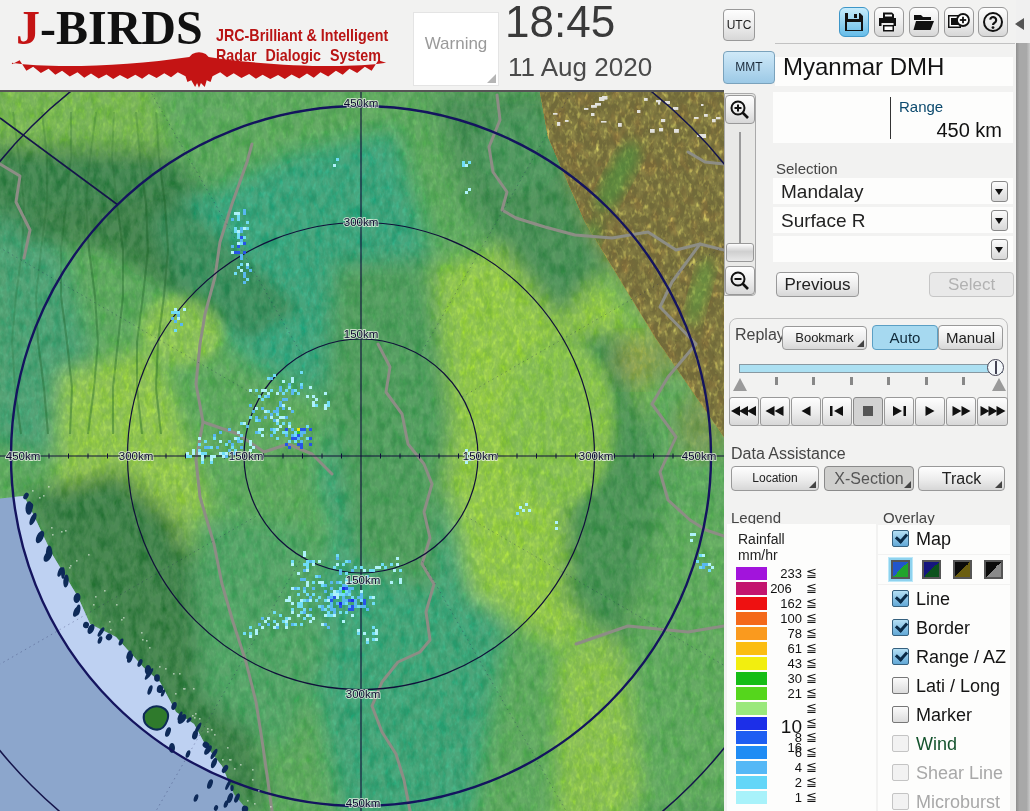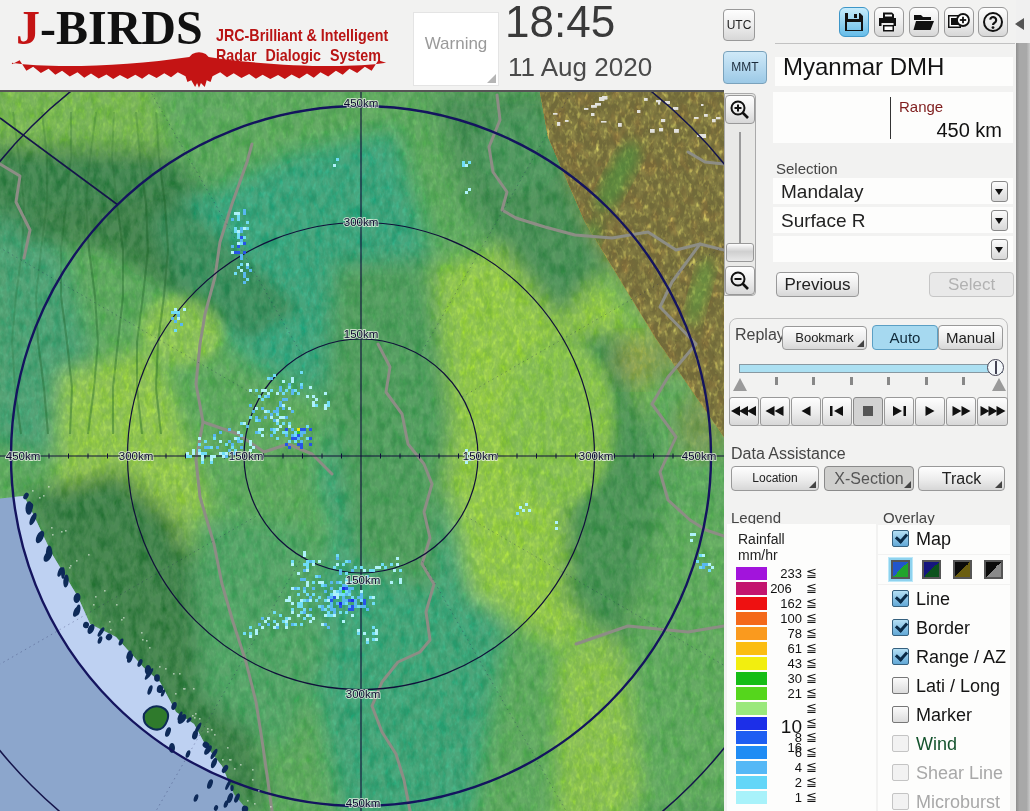--- a/index.html
+++ b/index.html
@@ -39,21 +39,21 @@
 </svg>
 
 <div class="abs" style="left:413px;top:12px;width:86px;height:74px;background:#fff;border:1px solid #e4e4e4;box-sizing:border-box"></div>
 <div class="abs" style="left:413px;top:34px;width:86px;text-align:center;font-size:17px;color:#9a9a9a">Warning</div>
 <div class="abs" style="left:487px;top:74px;width:0;height:0;border-left:9px solid transparent;border-bottom:9px solid #b5b5b5"></div>
 
 <div class="abs" style="left:505px;top:-3px;font-size:44px;color:#3a3a3a">18:45</div>
 <div class="abs" style="left:508px;top:52px;font-size:26px;color:#4a4a4a">11 Aug 2020</div>
 
 <div class="btn" style="left:723px;top:9px;width:32px;height:32px;font-size:12px;line-height:30px">UTC</div>
-<div class="btn" style="left:723px;top:51px;width:44px;height:33px;font-size:12px;line-height:31px;background:linear-gradient(#cfe9f8,#9cc9e6);border-color:#7aa2bc;color:#1a2a3a">MMT</div>
+<div class="btn" style="left:723px;top:51px;width:52px;height:33px;font-size:12px;line-height:31px;background:linear-gradient(#cfe9f8,#9cc9e6);border-color:#7aa2bc;color:#1a2a3a">MMT</div>
 
 <div class="btn" style="left:839px;top:7px;width:30px;height:30px;border-radius:6px;background:linear-gradient(#c6ecfc,#66bce8);border-color:#3d96c8;padding-top:3px"><svg width="22" height="22" viewBox="0 0 22 22">
       <path fill="#111" d="M2,2 h15 l3,3 v15 h-18 z M5,2 v6 h11 v-6 z M11,3 h3 v4 h-3 z M4,11 h14 v8 h-14 z" fill-rule="evenodd"></path>
     </svg></div>
 <div class="btn" style="left:874px;top:7px;width:30px;height:30px;border-radius:6px;padding-top:3px"><svg width="22" height="22" viewBox="0 0 22 22">
       <path fill="#111" d="M5,7 V1.5 h9 l2,2 V7 h2 v8 h-2.5 v-3 h-12 v3 H1 V7 z"></path>
       <path fill="#fff" d="M7,3.5 h7 v2 h-7 z"></path>
       <rect x="5" y="14" width="11" height="6.5" fill="#111"></rect>
       <rect x="6.5" y="15.5" width="8" height="3.5" fill="#fff"></rect>
     </svg></div>
@@ -923,21 +923,21 @@
       <line x1="5.5" y1="9" x2="12.5" y2="9" stroke="#111" stroke-width="2"></line>
       <line x1="13.5" y1="13.5" x2="19" y2="19" stroke="#111" stroke-width="2.6"></line>
     </svg>
 </div>
 
 <div class="abs" style="left:756px;top:0;width:260px;height:811px;"></div>
 <div class="whitebox" style="left:775px;top:57px;width:238px;height:29px"></div>
 <div class="abs" style="left:783px;top:53px;font-size:24px;color:#141414">Myanmar DMH</div>
 <div class="whitebox" style="left:773px;top:92px;width:240px;height:51px"></div>
 <div class="abs" style="left:890px;top:97px;width:1px;height:42px;background:#333"></div>
-<div class="abs" style="left:899px;top:98px;font-size:15px;color:#7f1d1d">Range</div>
+<div class="abs" style="left:899px;top:98px;font-size:15px;color:#0c4a6e">Range</div>
 <div class="abs" style="left:773px;top:119px;width:229px;text-align:right;font-size:20px;color:#111">450 km</div>
 <div class="lab" style="left:776px;top:160px;font-size:15px">Selection</div>
 <div class="whitebox" style="left:773px;top:178px;width:240px;height:26px"></div>
 <div class="abs" style="left:781px;top:181px;font-size:19px;color:#222">Mandalay</div>
 <div class="ddbtn" style="left:991px;top:181px"></div>
 <div class="whitebox" style="left:773px;top:207px;width:240px;height:26px"></div>
 <div class="abs" style="left:781px;top:210px;font-size:19px;color:#222">Surface R</div>
 <div class="ddbtn" style="left:991px;top:210px"></div>
 <div class="whitebox" style="left:773px;top:236px;width:240px;height:26px"></div>
 <div class="ddbtn" style="left:991px;top:239px"></div>

